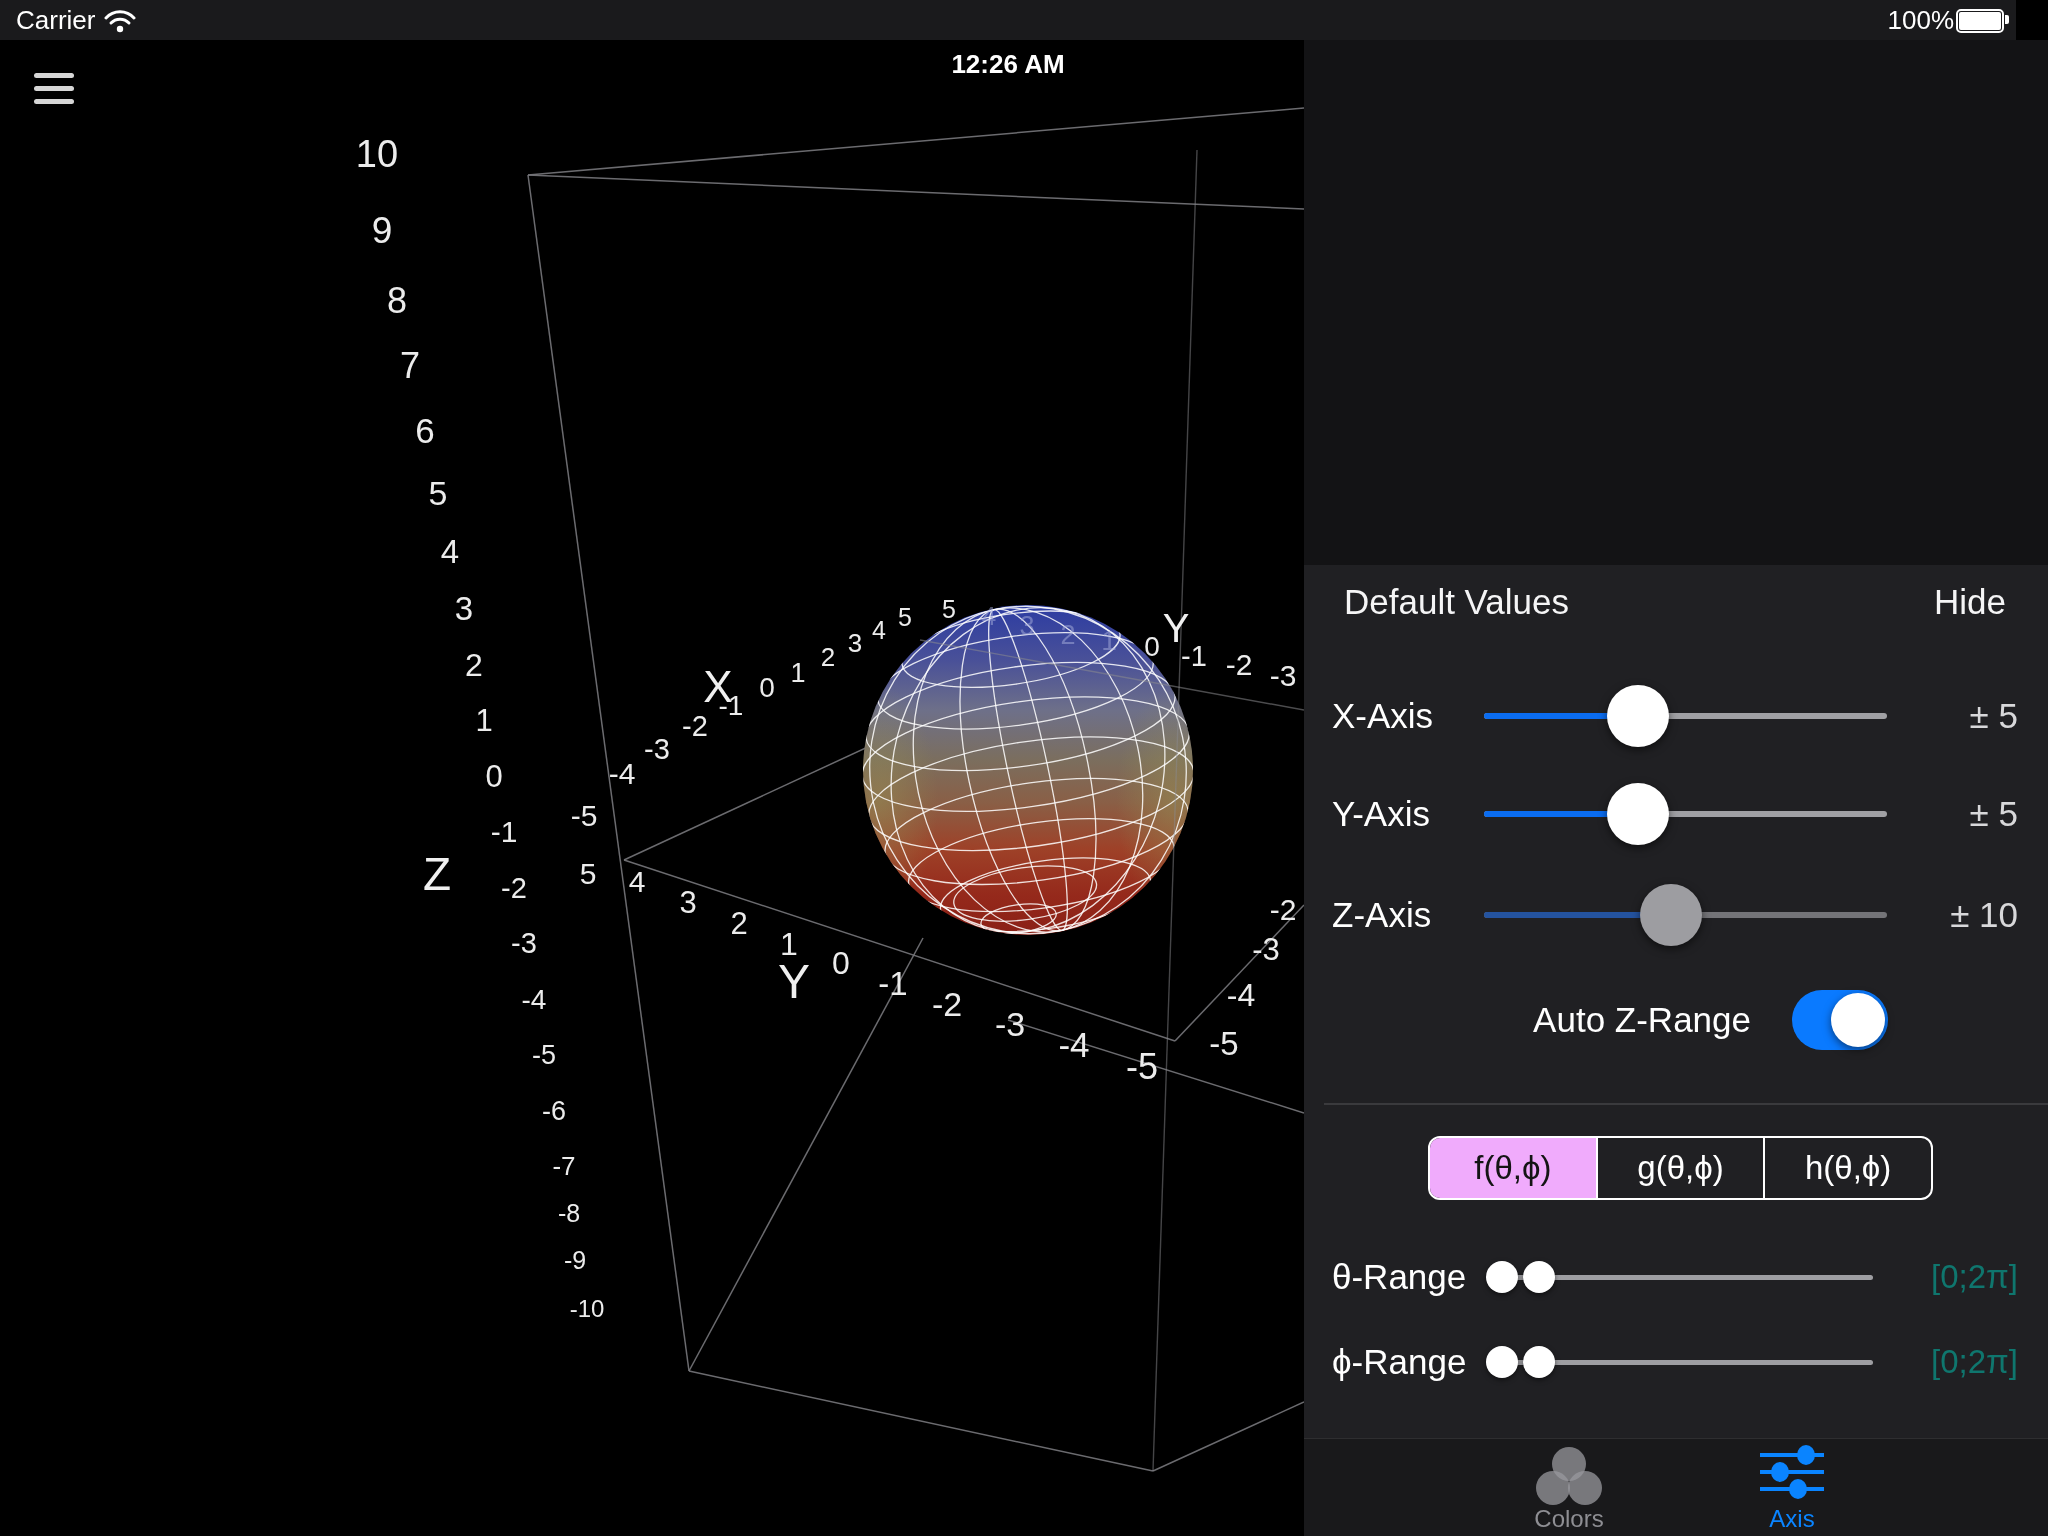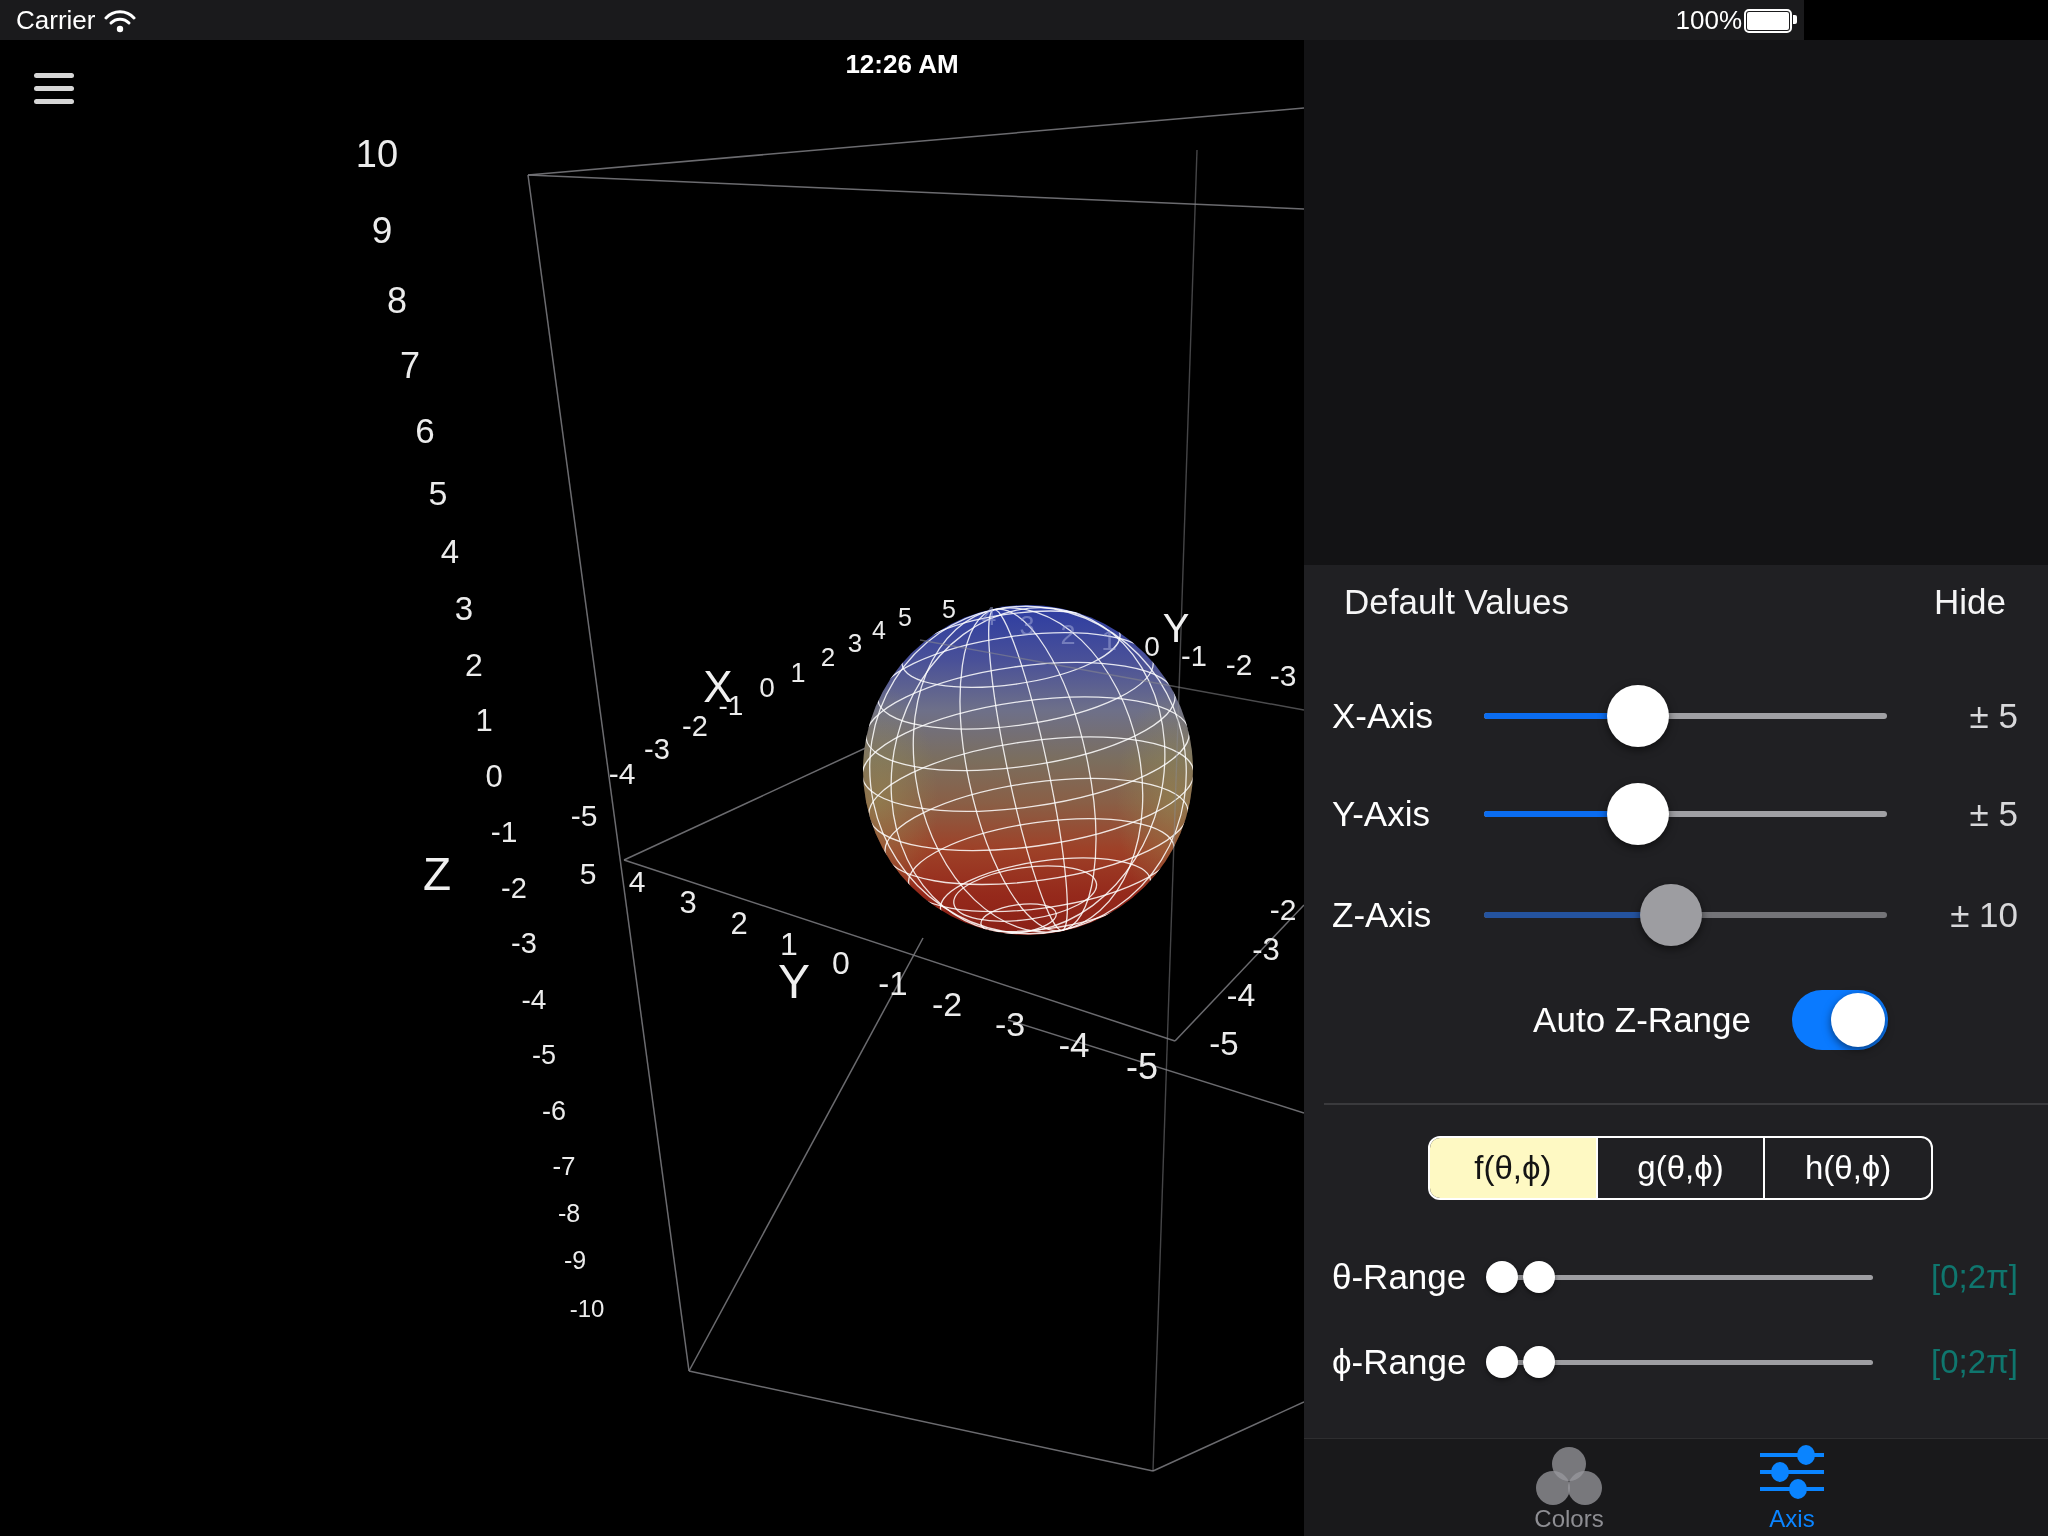--- a/index.html
+++ b/index.html
@@ -1,21 +1,21 @@
 <!DOCTYPE html>
 <html><head>
 <meta charset="utf-8">
 <style>
   html,body{margin:0;padding:0;background:#000;}
   body{width:2048px;height:1536px;position:relative;overflow:hidden;
        font-family:"Liberation Sans", sans-serif; -webkit-font-smoothing:antialiased;}
   .abs{position:absolute;}
 
   
-  #status-bar{left:0;top:0;width:1804px;height:40px;background:#1a1a1c;color:#fff;z-index:30;}
+  #status-bar{left:0;top:0;width:2016px;height:40px;background:#1a1a1c;color:#fff;z-index:30;}
   #status-carrier{left:16px;top:50%;transform:translateY(-50%);font-size:26px;}
   #status-wifi{left:104px;top:9px;}
   #status-time{left:0;right:0;top:50%;transform:translateY(-50%);text-align:center;font-size:26px;font-weight:bold;margin-top:44px;}
   #status-batt-pct{right:62px;top:50%;transform:translateY(-50%);font-size:26px;}
   #batt-body{right:12px;top:9px;width:42px;height:18px;border:2px solid #fff;border-radius:5px;background:#fff;background-clip:content-box;padding:1px;}
   #batt-tip{right:7px;top:15px;width:4px;height:9px;background:#fff;border-radius:0 2px 2px 0;}
 
   
   #plot-wrap{left:0;top:0;width:1304px;height:1536px;background:#22c55e;z-index:1;}
   #plot-svg text{font-family:"Liberation Sans",sans-serif;}
@@ -47,21 +47,21 @@
   #autoz-knob{position:absolute;right:3px;top:3px;width:54px;height:54px;border-radius:50%;background:#fff;
               box-shadow:0 3px 8px rgba(0,0,0,.5);}
 
   #panel-separator{left:20px;right:0;top:1103px;height:2px;background:#3a3a3d;}
 
   #segmented{left:124px;top:1136px;width:501px;height:60px;border:2px solid #fff;border-radius:12px;
              display:flex;overflow:hidden;background:#202023;}
   .seg{flex:1;display:flex;align-items:center;justify-content:center;font-size:33px;color:#fff;
        border-left:2px solid #fff;cursor:pointer;}
   .seg:first-child{border-left:none;}
-  .seg.selected{background:#fef9c3;color:#141414;border-left:none;}
+  .seg.selected{background:#f0abfc;color:#141414;border-left:none;}
 
   .rg-label{position:absolute;left:28px;transform:translateY(-50%);font-size:35px;color:#fff;}
   .rg-track{position:absolute;left:187px;width:382px;height:5px;border-radius:2.5px;background:#9e9ea2;}
   .rg-thumb{position:absolute;width:32px;height:32px;border-radius:50%;background:#fff;
             box-shadow:0 2px 5px rgba(0,0,0,.5);}
   .rg-value{position:absolute;right:30px;transform:translateY(-50%);font-size:33px;color:#0f766e;}
 
   
   #tab-bar{left:0;top:1438px;width:744px;height:98px;background:#19191b;border-top:1px solid #2e2e30;}
   .tab{position:absolute;top:0;width:160px;height:98px;transform:translateX(-50%);text-align:center;cursor:pointer;}

